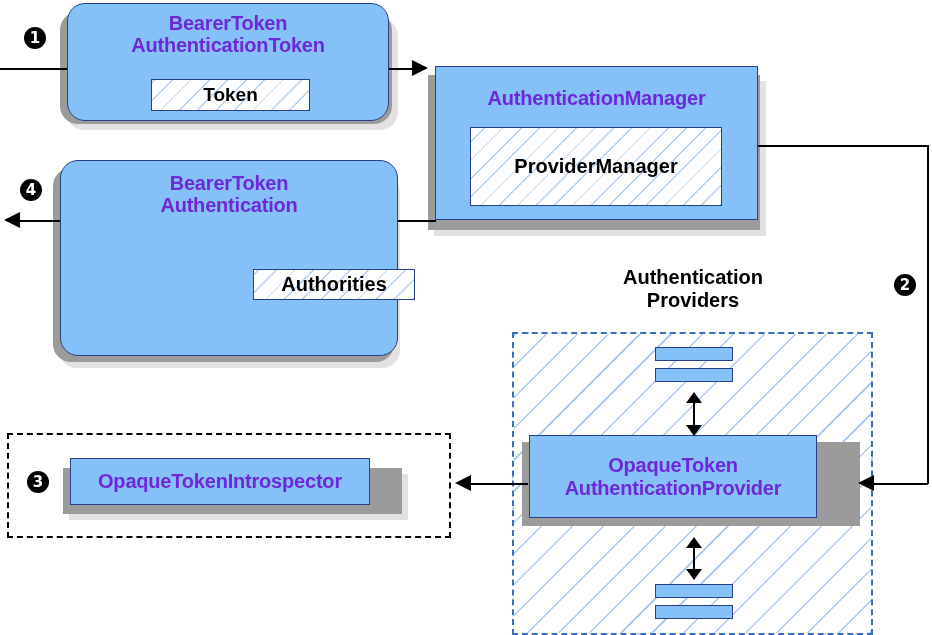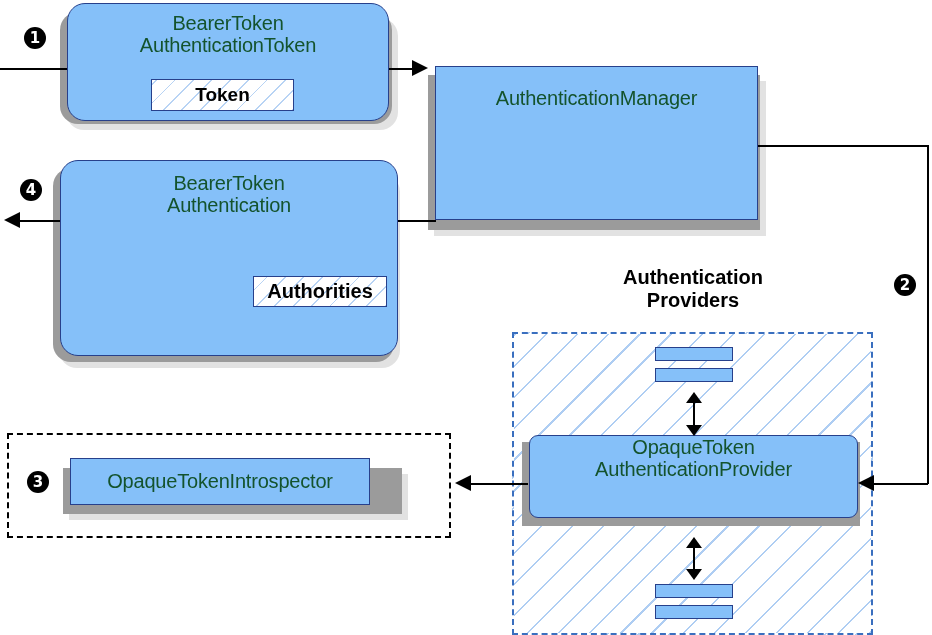--- a/index.html
+++ b/index.html
@@ -38,22 +38,22 @@
     border: 1.5px solid #27408b;
     z-index: 3;
     display: flex;
     flex-direction: column;
     align-items: center;
     box-sizing: border-box;
   }
   .bluebox.rounded { border-radius: 18px; }
 
   .box-title {
-    font-weight: normal;
-    color: #14532d;
+    font-weight: bold;
+    color: #6d28d9;
     text-align: center;
     line-height: 1.12;
     letter-spacing: -0.2px;
     white-space: pre-line;
   }
 
   
   .hatchbox {
     position: absolute;
     border: 1.5px solid #27408b;
@@ -220,43 +220,46 @@
 
   <div class="hline" style="left:20px; top:220px; width:48px;"></div>
   <div class="arrow arrow-left" style="left:4px; top:212px;"></div>
 
   <div class="shadow" style="left:60px; top:12px; width:332px; height:112px; border-radius:18px;"></div>
   <div class="shadow2" style="left:66px; top:18px; width:332px; height:112px; border-radius:18px;"></div>
   <div class="bluebox rounded" style="left:67px; top:3px; width:322px; height:118px; padding-top:8px;">
     <div class="box-title" style="font-size:20px; width:100%;">BearerToken
 AuthenticationToken</div>
   </div>
-  <div class="hatchbox" style="left:151px; top:79px; width:143px; height:32px;">
+  <div class="hatchbox" style="left:151px; top:79px; width:159px; height:32px;">
     <span class="lbl" style="font-size:19px;">Token</span>
   </div>
 
   <div class="shadow" style="left:428px; top:75px; width:332px; height:155px;"></div>
   <div class="shadow2" style="left:434px; top:81px; width:332px; height:155px;"></div>
   <div class="bluebox" style="left:435px; top:66px; width:323px; height:154px; padding-top:20px;">
     <div class="box-title" style="font-size:20px; width:100%;">AuthenticationManager</div>
+  </div>
+  <div class="hatchbox" style="left:470px; top:127px; width:252px; height:79px;">
+    <span class="lbl" style="font-size:20px;">ProviderManager</span>
   </div>
 
   <div class="shadow" style="left:53px; top:168px; width:341px; height:194px; border-radius:18px;"></div>
   <div class="shadow2" style="left:59px; top:174px; width:341px; height:194px; border-radius:18px;"></div>
   <div class="bluebox rounded" style="left:60px; top:160px; width:338px; height:196px; padding-top:11px;">
     <div class="box-title" style="font-size:20px; width:100%;">BearerToken
 Authentication</div>
   </div>
-  <div class="hatchbox" style="left:253px; top:276px; width:134px; height:31px;">
+  <div class="hatchbox" style="left:253px; top:269px; width:162px; height:31px;">
     <span class="lbl" style="font-size:20px;">Authorities</span>
   </div>
 
   <div class="shadow" style="left:522px; top:442px; width:338px; height:84px;"></div>
   <div class="shadow2" style="left:528px; top:448px; width:338px; height:84px;"></div>
-  <div class="bluebox" style="left:529px; top:435px; width:329px; height:83px; border-radius:9px;">
+  <div class="bluebox" style="left:529px; top:435px; width:288px; height:83px; justify-content:center;">
     <div class="box-title" style="font-size:20px; width:100%;">OpaqueToken
 AuthenticationProvider</div>
   </div>
 
   <div class="shadow" style="left:63px; top:468px; width:339px; height:46px;"></div>
   <div class="shadow2" style="left:69px; top:474px; width:339px; height:46px;"></div>
   <div class="bluebox" style="left:70px; top:458px; width:300px; height:47px; justify-content:center;">
     <div class="box-title" style="font-size:20px; width:100%;">OpaqueTokenIntrospector</div>
   </div>
 

